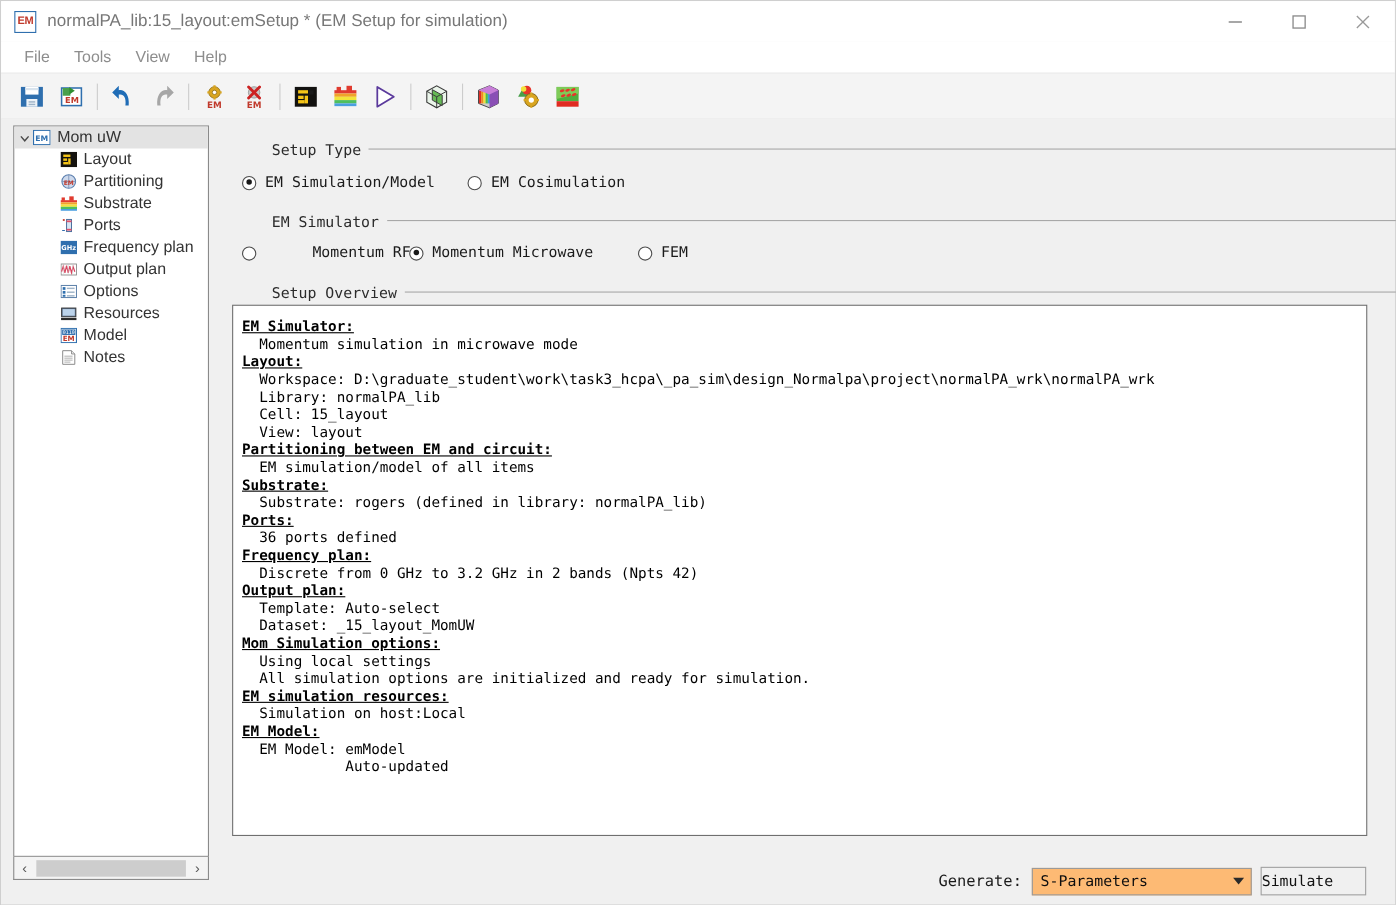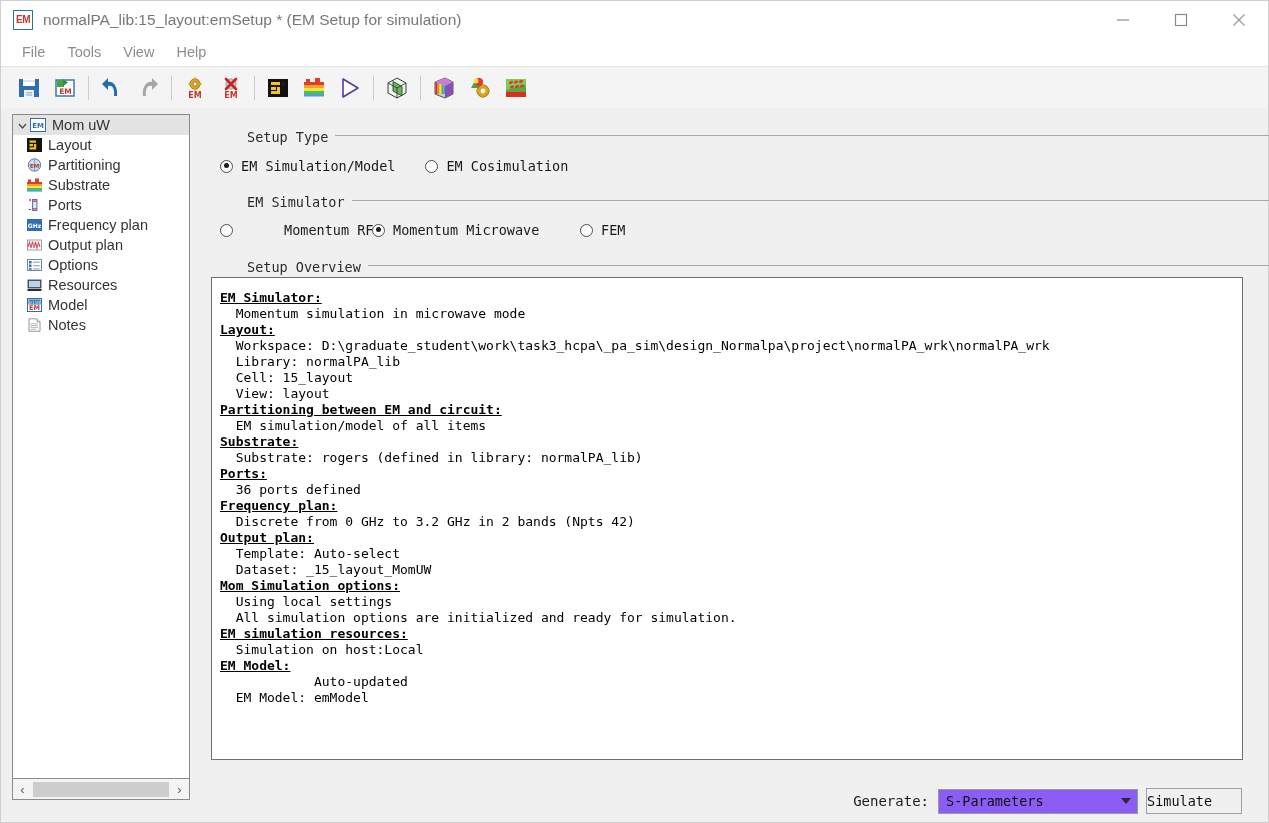--- a/index.html
+++ b/index.html
@@ -115,21 +115,21 @@
   .tree-row {
     display: flex;
     align-items: center;
     height: 20px;
     padding-left: 3px;
     font-size: 14.5px;
     color: #333333;
     white-space: nowrap;
   }
   .tree-row.root { background: #e3e3e3; }
-  .tree-row.child { padding-left: 12px; }
+  .tree-row.child { padding-left: 40px; }
   .tree-chevron {
     width: 13px; height: 13px;
     display: flex; align-items: center; justify-content: center;
     color: #555;
     flex: none;
   }
   .tree-ico {
     width: 18px; height: 16px;
     margin-right: 5px;
     flex: none;
@@ -258,21 +258,21 @@
     gap: 0px;
   }
   .gen-label {
     font-family: "DejaVu Sans Mono", monospace;
     font-size: 14px;
     color: #1a1a1a;
     margin-right: 9px;
   }
   .combo {
     width: 200px; height: 25px;
-    background: #8b5cf6;
+    background: #fdba74;
     border: 1px solid #9a9a9a;
     box-sizing: border-box;
     display: flex;
     align-items: center;
     justify-content: space-between;
     padding: 0 6px 0 7px;
     font-family: "DejaVu Sans Mono", monospace;
     font-size: 13.5px;
     color: #0f0f0f;
   }
@@ -707,22 +707,22 @@
           <div class="ov-line">  Discrete from 0 GHz to 3.2 GHz in 2 bands (Npts 42)</div>
           <div class="ov-line"><span class="ov-head">Output plan:</span></div>
           <div class="ov-line">  Template: Auto-select</div>
           <div class="ov-line">  Dataset: _15_layout_MomUW</div>
           <div class="ov-line"><span class="ov-head">Mom Simulation options:</span></div>
           <div class="ov-line">  Using local settings</div>
           <div class="ov-line">  All simulation options are initialized and ready for simulation.</div>
           <div class="ov-line"><span class="ov-head">EM simulation resources:</span></div>
           <div class="ov-line">  Simulation on host:Local</div>
           <div class="ov-line"><span class="ov-head">EM Model:</span></div>
+          <div class="ov-line">  EM Model: emModel</div>
           <div class="ov-line">            Auto-updated</div>
-          <div class="ov-line">  EM Model: emModel</div>
         </div>
 
     </div>
 
     <div class="bottombar">
       <span class="gen-label">Generate:</span>
       <div class="combo">
         <span>S-Parameters</span>
         <span class="arr"></span>
       </div>

